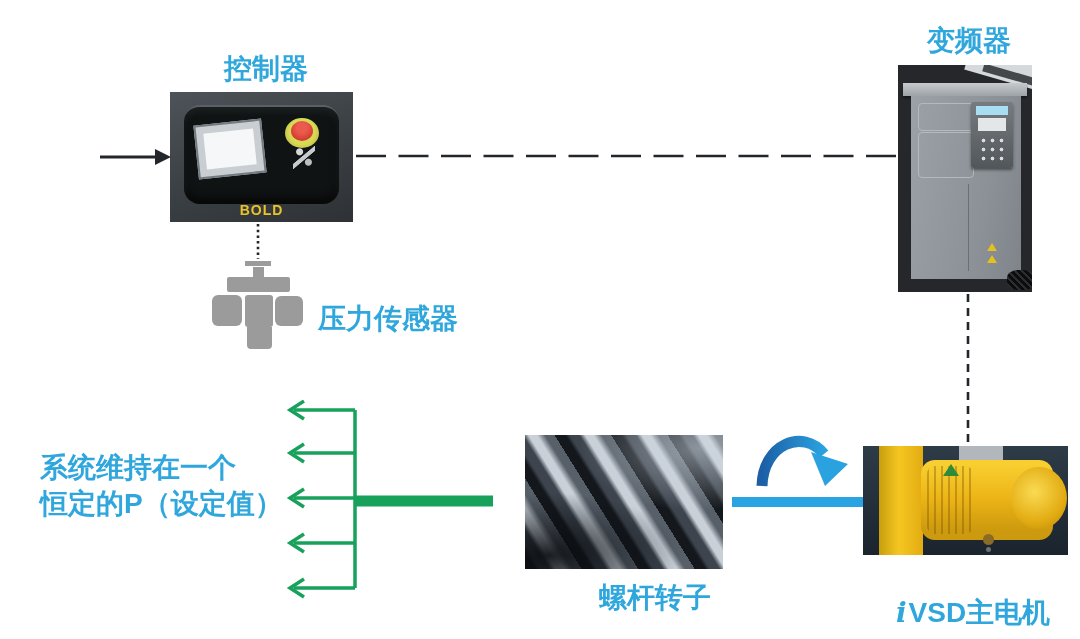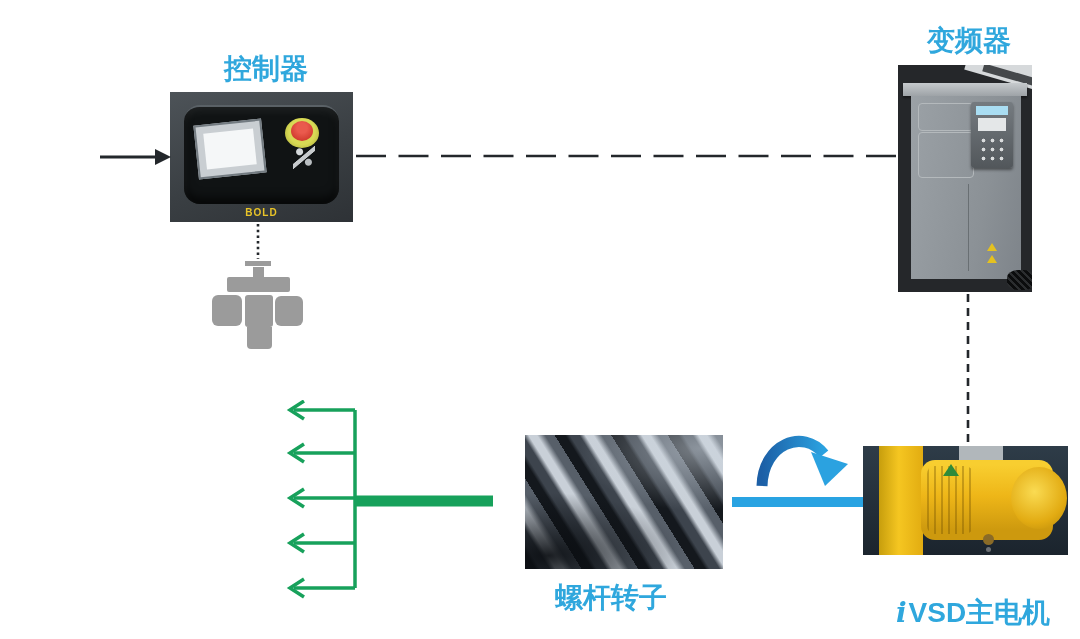--- a/index.html
+++ b/index.html
@@ -20,21 +20,21 @@
   .ctrl-estop-ring{position:absolute;right:34px;top:26px;width:34px;height:30px;border-radius:50%;
     background:radial-gradient(circle at 50% 45%,#d8da55 55%,#a3a532);}
   .ctrl-estop{position:absolute;right:40px;top:29px;width:22px;height:20px;border-radius:50%;
     background:radial-gradient(circle at 50% 35%,#ea5a4d 30%,#c32a1e);}
   .ctrl-keys{position:absolute;right:38px;top:52px;width:22px;height:26px;
     background:
       linear-gradient(140deg,transparent 44%,#c6cacd 46%,#c6cacd 56%,transparent 58%),
       radial-gradient(circle at 30% 30%,#d4d8da 3px,transparent 4px),
       radial-gradient(circle at 70% 70%,#b9bec1 3px,transparent 4px);}
   .ctrl-brand{position:absolute;left:50%;bottom:4px;transform:translateX(-50%);
-    font-size:10px;font-weight:700;letter-spacing:1px;color:#e9c428;}
+    font-size:14px;font-weight:700;letter-spacing:1px;color:#e9c428;}
   .photo-vfd{left:898px;top:65px;width:134px;height:227px;background:#25272a;}
   .vfd-beam{position:absolute;right:-14px;top:-8px;width:80px;height:24px;background:#d6d9db;
     transform:rotate(16deg);}
   .vfd-beam2{position:absolute;right:-20px;top:8px;width:70px;height:8px;background:#45484b;
     transform:rotate(16deg);}
   .vfd-rail{position:absolute;left:5px;right:5px;top:18px;height:13px;
     background:linear-gradient(#c6cacd,#9ea3a7);box-shadow:0 2px 2px rgba(0,0,0,.4);}
   .vfd-body{position:absolute;left:13px;right:11px;top:31px;bottom:13px;
     background:linear-gradient(100deg,#9ba1a6,#8b9196 65%,#7e848a);}
   .vfd-panel1{position:absolute;left:7px;top:7px;width:54px;height:26px;border:1px solid #b4b9bc;border-radius:4px;}
@@ -92,21 +92,26 @@
     font-size:28px;line-height:36px;white-space:nowrap;}
   .motor-prefix{font-style:italic;font-family:"DejaVu Serif","Liberation Serif",serif;font-weight:600;padding-right:2px;}
 </style>
 </head>
 <body>
 
 <div class="canvas">
 
   <div class="lbl lbl-center" style="left:266px;top:50px;">控制器</div>
   <div class="lbl lbl-center" style="left:969px;top:22px;">变频器</div>
-  <div class="lbl lbl-center" style="left:605px;top:579px;padding-left:12px;">螺杆转子</div>
+  <div class="lbl" style="left:318px;top:300px;">压力传感器</div>
+  <div class="sys-text">
+    <div>系统维持在一个</div>
+    <div>恒定的P（设定值）</div>
+  </div>
+  <div class="lbl lbl-center" style="left:649px;top:579px;padding-left:12px;">螺杆转子</div>
   <div class="lbl lbl-center" style="left:973px;top:594px;"><span class="motor-prefix">i</span><span>VSD主电机</span></div>
 
   <div class="photo photo-controller">
     <div class="ctrl-bezel"></div>
     <div class="ctrl-screen"></div>
     <div class="ctrl-estop-ring"></div>
     <div class="ctrl-estop"></div>
     <div class="ctrl-keys"></div>
     <div class="ctrl-brand">BOLD</div>
   </div>

